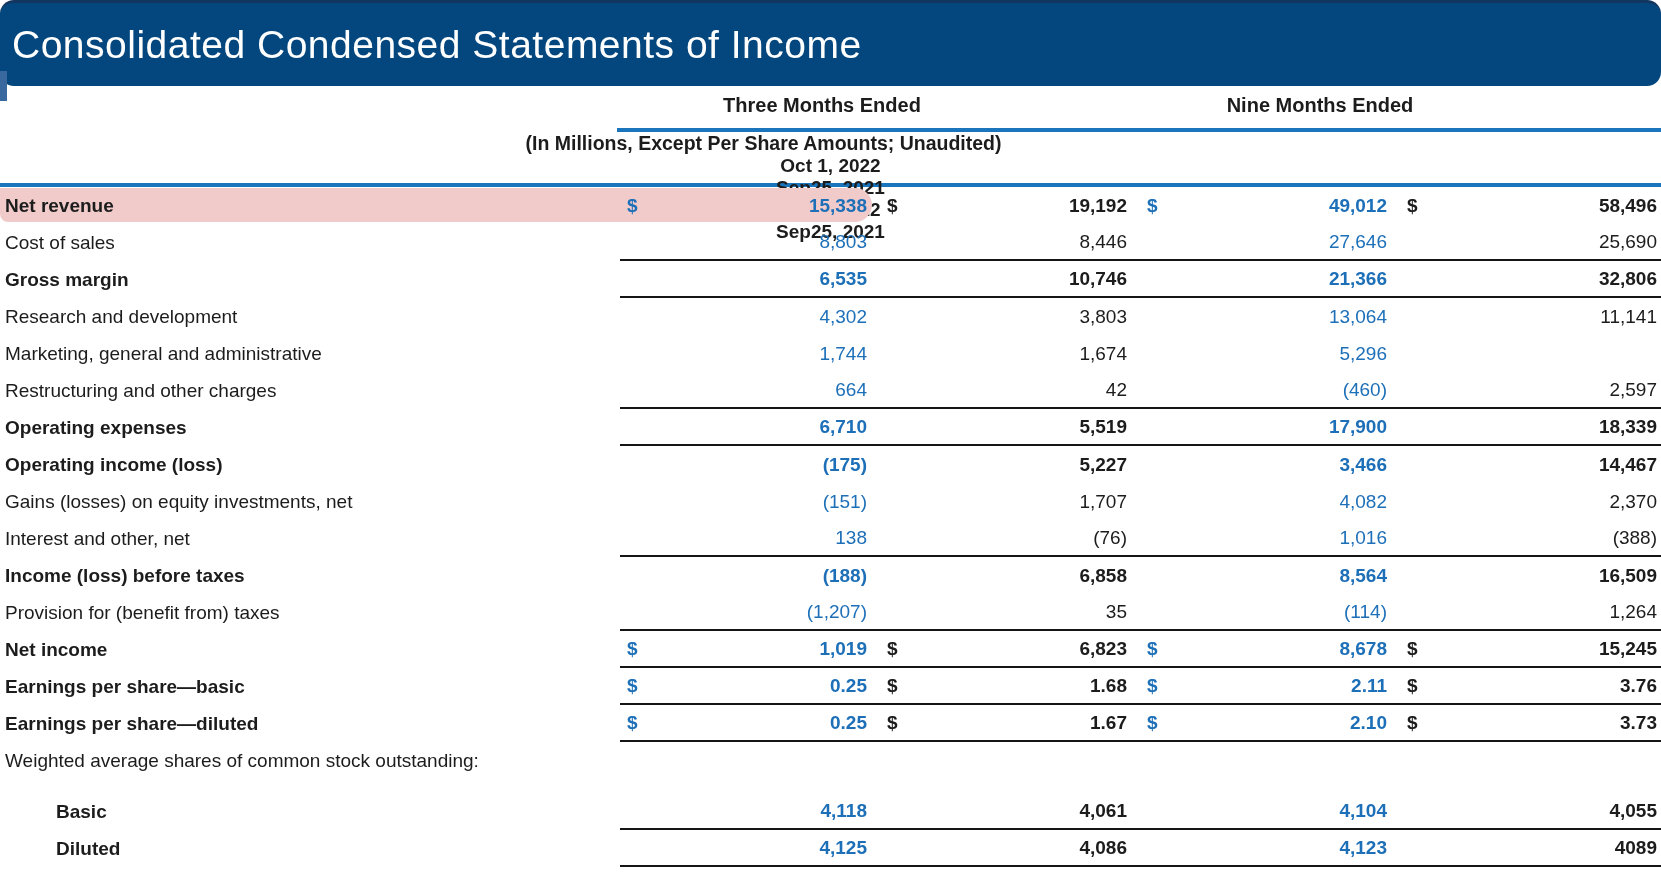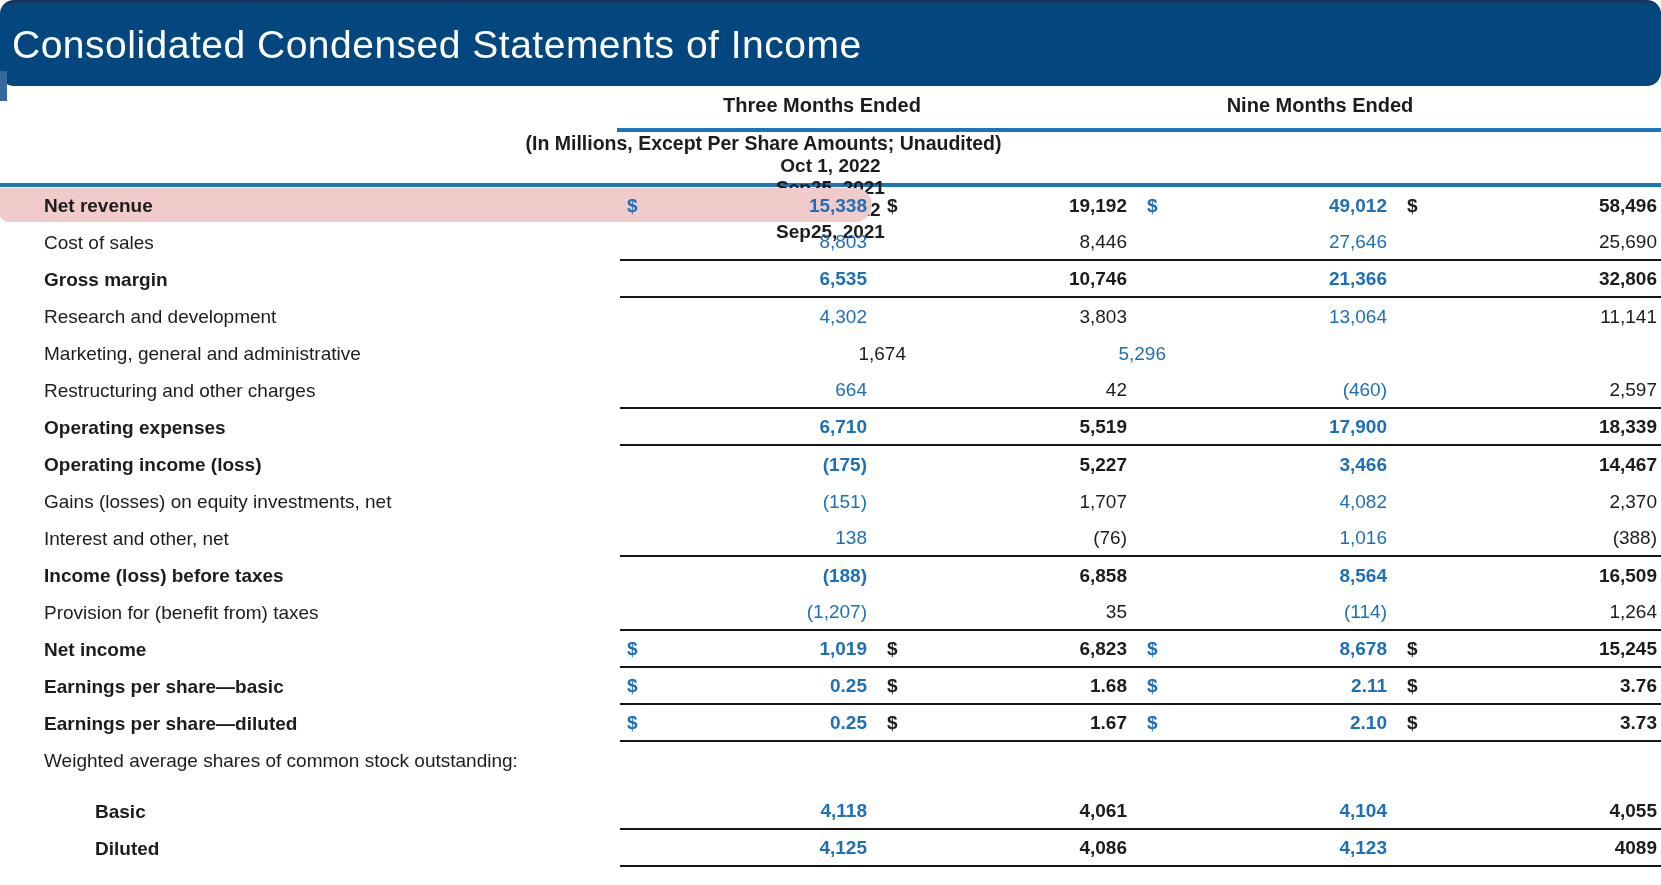--- a/index.html
+++ b/index.html
@@ -40,21 +40,21 @@
   
   .dates-row{display:flex;height:51px;align-items:center;flex-direction:column;}
   .dates-row .caption{
     width:620px;padding-left:5px;font-size:19.5px;font-weight:bold;
   }
   .date-cell{width:260px;text-align:center;font-size:19px;font-weight:bold;}
   .date-cell.last{width:261px;}
   .blue-rule-full{height:4px;background:var(--accent-line);}
   
   .tbody{}
-  .row{display:flex;height:37px;position:relative;padding-left:39px;}
+  .row{display:flex;height:37px;position:relative;}
   .row .lbl{
     width:620px;padding-left:5px;font-size:19px;display:flex;align-items:center;
     position:relative;z-index:1;
   }
   .row .lbl.indent{padding-left:56px;}
   .row .vals{
     flex:1;display:flex;height:100%;position:relative;z-index:1;
   }
   .row.rb .vals{border-bottom:2px solid var(--rule);}
   .cell{
@@ -181,20 +181,24 @@
       <div class="cell c3">
         <span class="dollar"></span>
         <span class="val">11,141</span>
       </div>
     </div>
   </div>
     <div class="row">
 
     <div class="lbl">Marketing, general and administrative</div>
     <div class="vals">
+      <div class="cell c0">
+        <span class="dollar"></span>
+        <span class="val">1,744</span>
+      </div>
       <div class="cell c1">
         <span class="dollar"></span>
         <span class="val">1,674</span>
       </div>
       <div class="cell c2">
         <span class="dollar"></span>
         <span class="val">5,296</span>
       </div>
     </div>
   </div>

